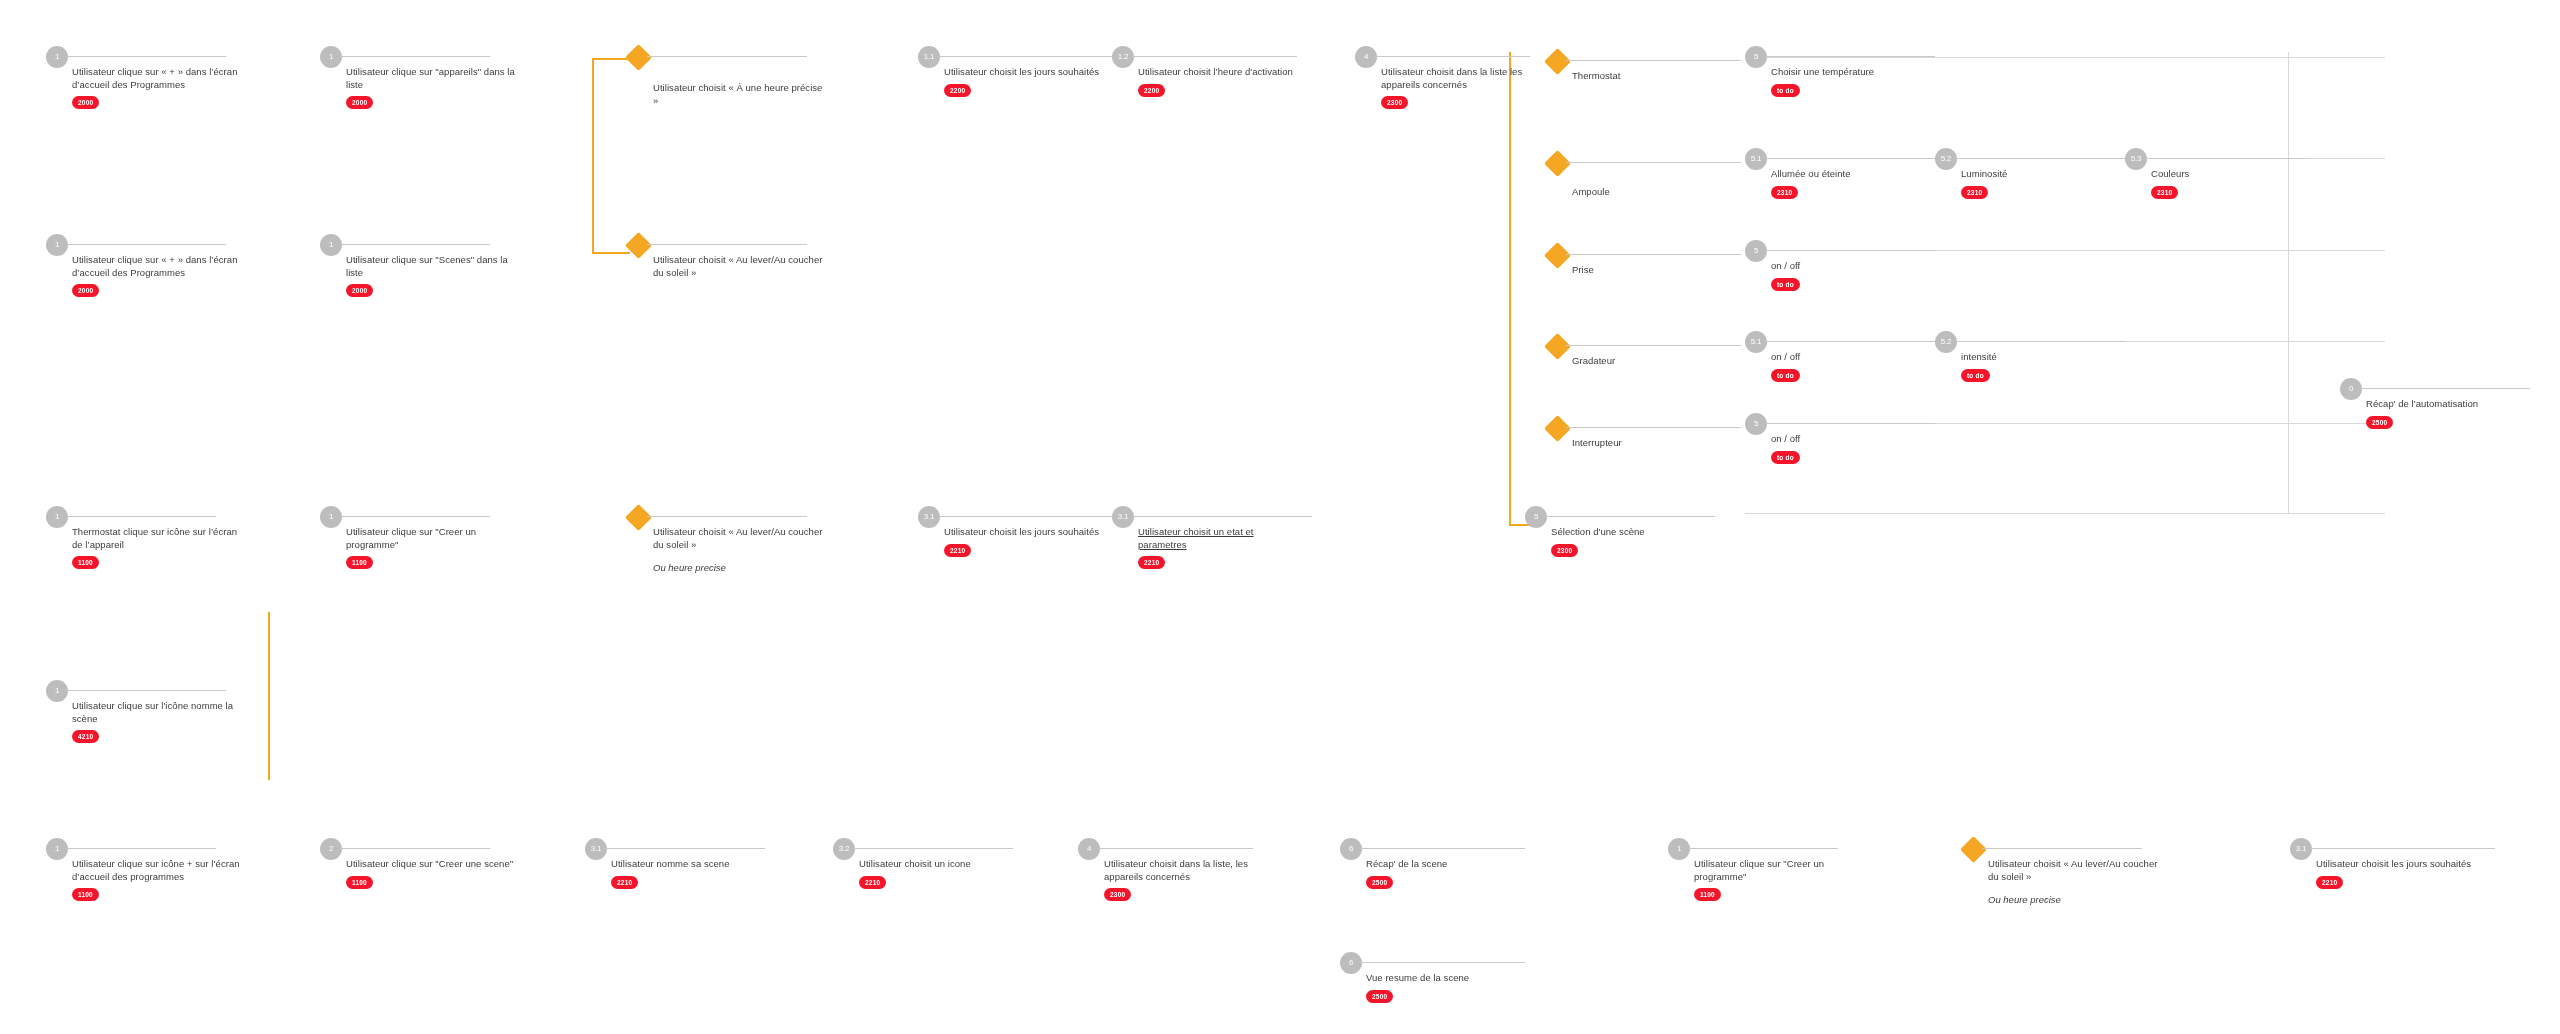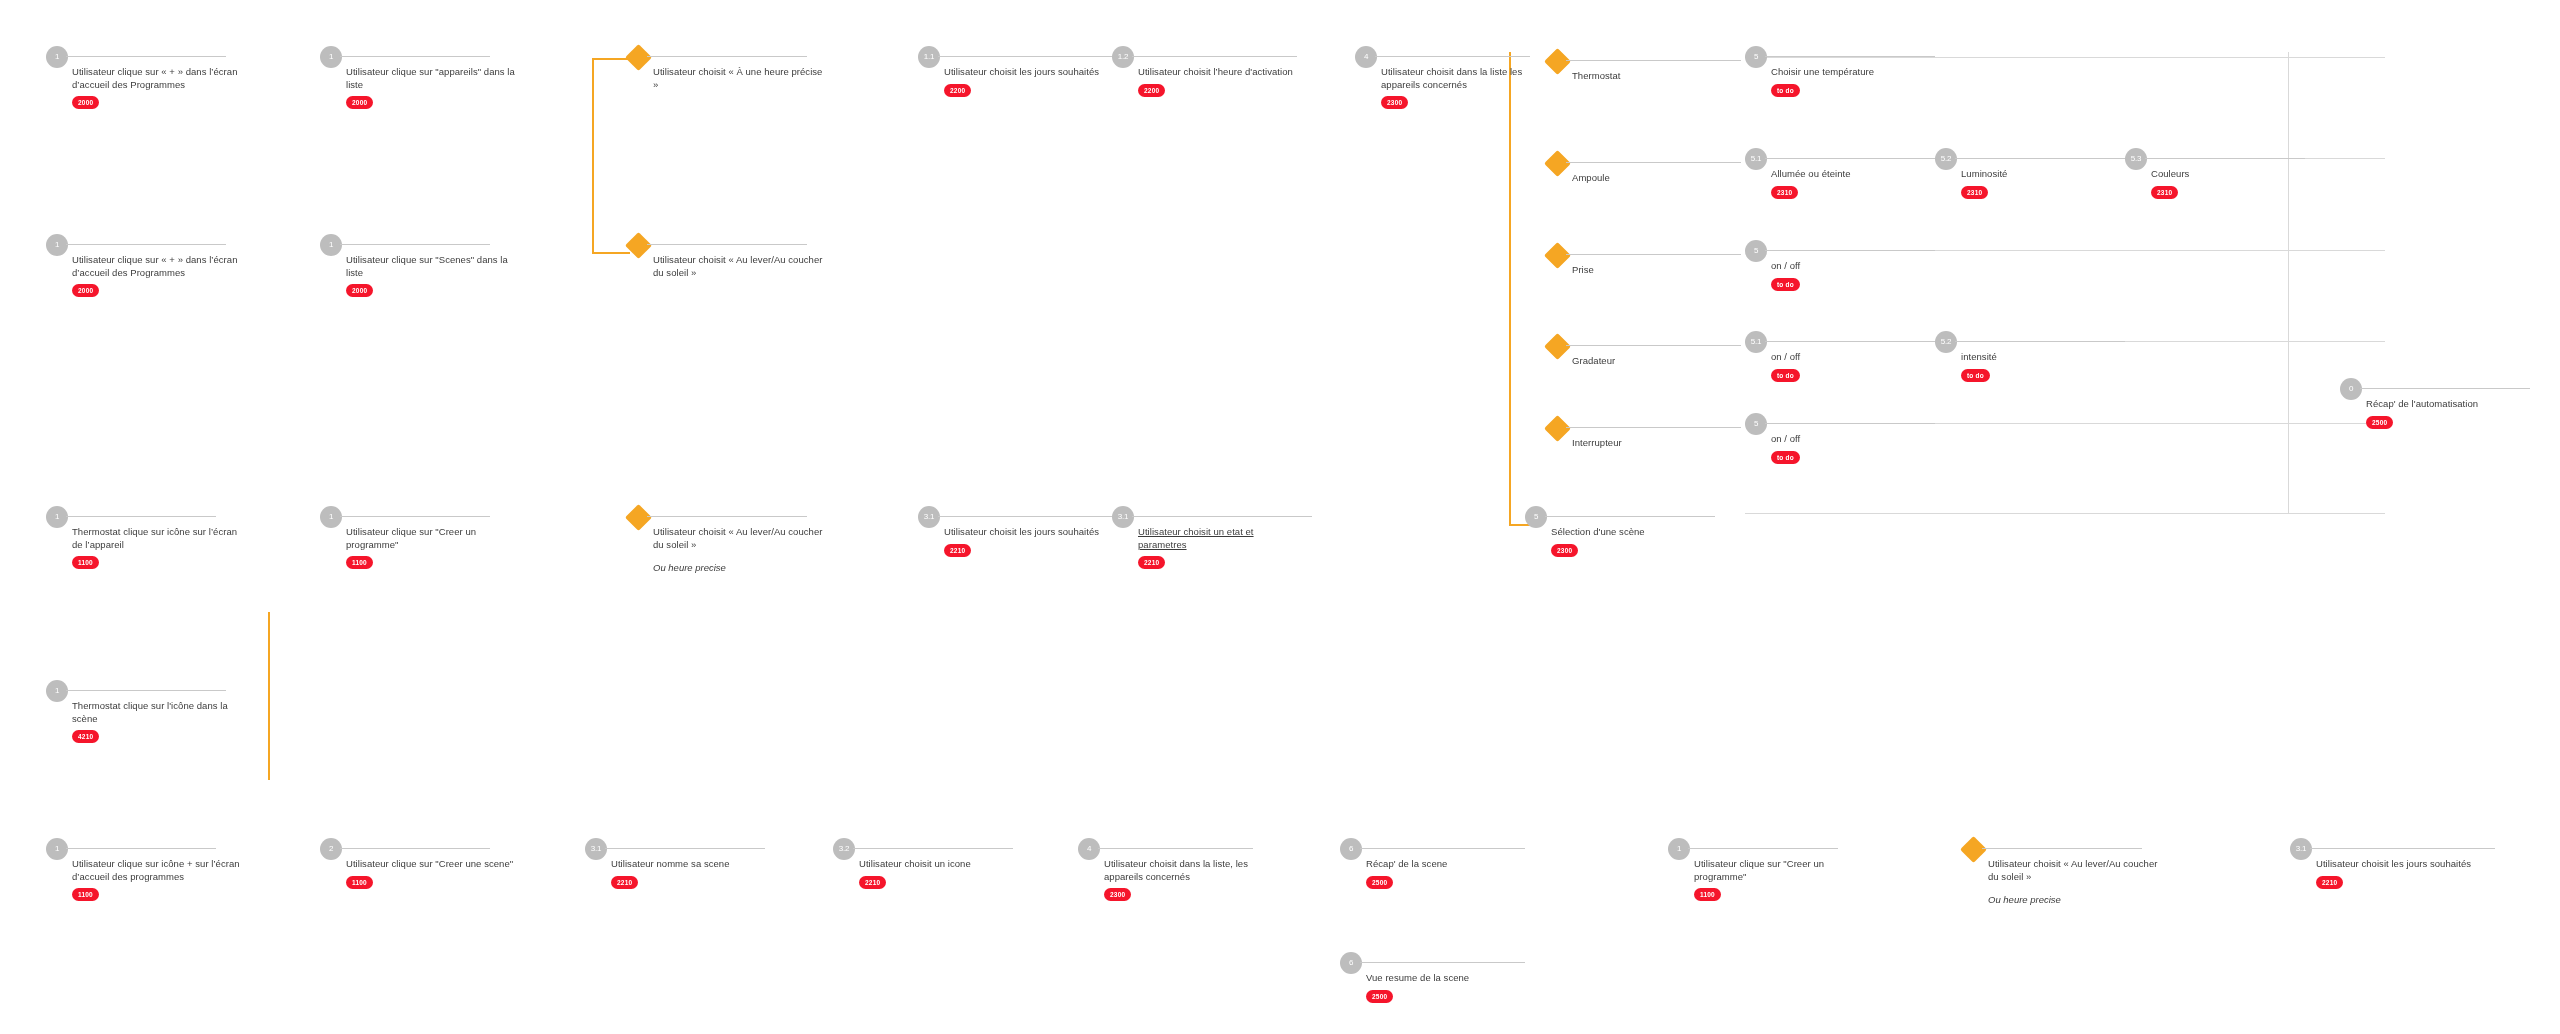--- a/index.html
+++ b/index.html
@@ -89,21 +89,21 @@
         <div class="circle">1</div>
       </div>
       <div class="stem" style="width: 150px;"></div>
       <div class="body" style="width: 170px;"><div class="title">Utilisateur clique sur "appareils" dans la liste</div><div class="badge">2000</div></div>
     </div>
     <div class="node" style="left: 627px; top: 46px;">
       <div class="marker">
         <div class="diamond"></div>
       </div>
       <div class="stem" style="width: 160px;"></div>
-      <div class="body" style="width: 170px;">
+      <div class="body" style="width: 170px; margin-top: 16px;">
         <div class="title">Utilisateur choisit « À une heure précise »</div>
       </div>
     </div>
     <div class="node" style="left: 918px; top: 46px;">
       <div class="marker">
         <div class="circle">1.1</div>
       </div>
       <div class="stem" style="width: 190px;"></div>
       <div class="body" style="width: 180px;"><div class="title">Utilisateur choisit les jours souhaités</div><div class="badge">2200</div></div>
     </div>
@@ -135,21 +135,21 @@
         <div class="circle">5</div>
       </div>
       <div class="stem" style="width: 170px;"></div>
       <div class="body" style="width: 170px;"><div class="title">Choisir une température</div><div class="badge">to do</div></div>
     </div>
     <div class="node" style="left: 1546px; top: 152px;">
       <div class="marker">
         <div class="diamond"></div>
       </div>
       <div class="stem" style="width: 175px;"></div>
-      <div class="body" style="width: 170px;">
+      <div class="body" style="width: 170px; margin-top: 14px;">
         <div class="title">Ampoule</div>
       </div>
     </div>
     <div class="node" style="left: 1745px; top: 148px;">
       <div class="marker">
         <div class="circle">5.1</div>
       </div>
       <div class="stem" style="width: 170px;"></div>
       <div class="body" style="width: 170px;"><div class="title">Allumée ou éteinte</div><div class="badge">2310</div></div>
     </div>
@@ -295,21 +295,21 @@
         <div class="circle">5</div>
       </div>
       <div class="stem" style="width: 170px;"></div>
       <div class="body" style="width: 170px;"><div class="title">Sélection d'une scène</div><div class="badge">2300</div></div>
     </div>
     <div class="node" style="left: 46px; top: 680px;">
       <div class="marker">
         <div class="circle">1</div>
       </div>
       <div class="stem" style="width: 160px;"></div>
-      <div class="body" style="width: 170px;"><div class="title">Thermostat clique sur l'icône dans la scène</div><div class="badge">4210</div></div>
+      <div class="body" style="width: 170px;"><div class="title">Utilisateur clique sur l'icône nomme la scène</div><div class="badge">4210</div></div>
     </div>
     <div class="node" style="left: 46px; top: 838px;">
       <div class="marker">
         <div class="circle">1</div>
       </div>
       <div class="stem" style="width: 150px;"></div>
       <div class="body" style="width: 175px;"><div class="title">Utilisateur clique sur icône + sur l’écran d’accueil des programmes</div><div class="badge">1100</div></div>
     </div>
     <div class="node" style="left: 320px; top: 838px;">
       <div class="marker">

